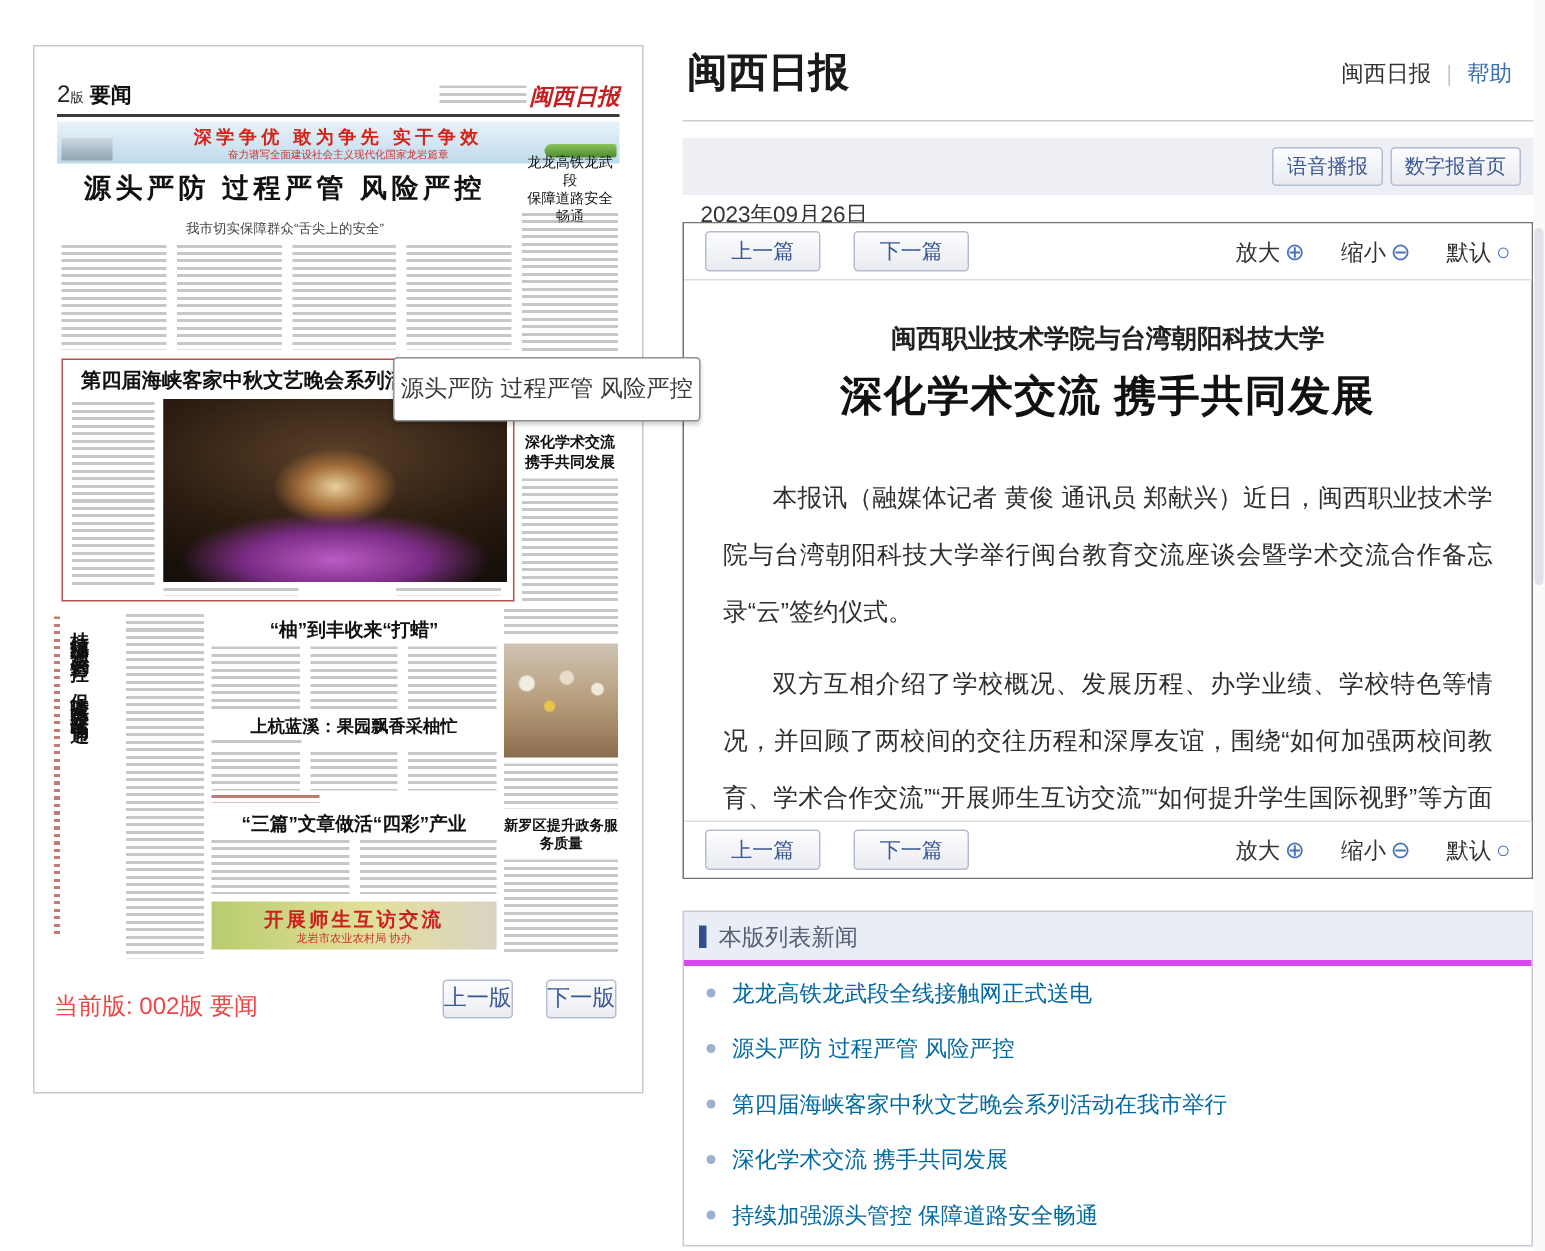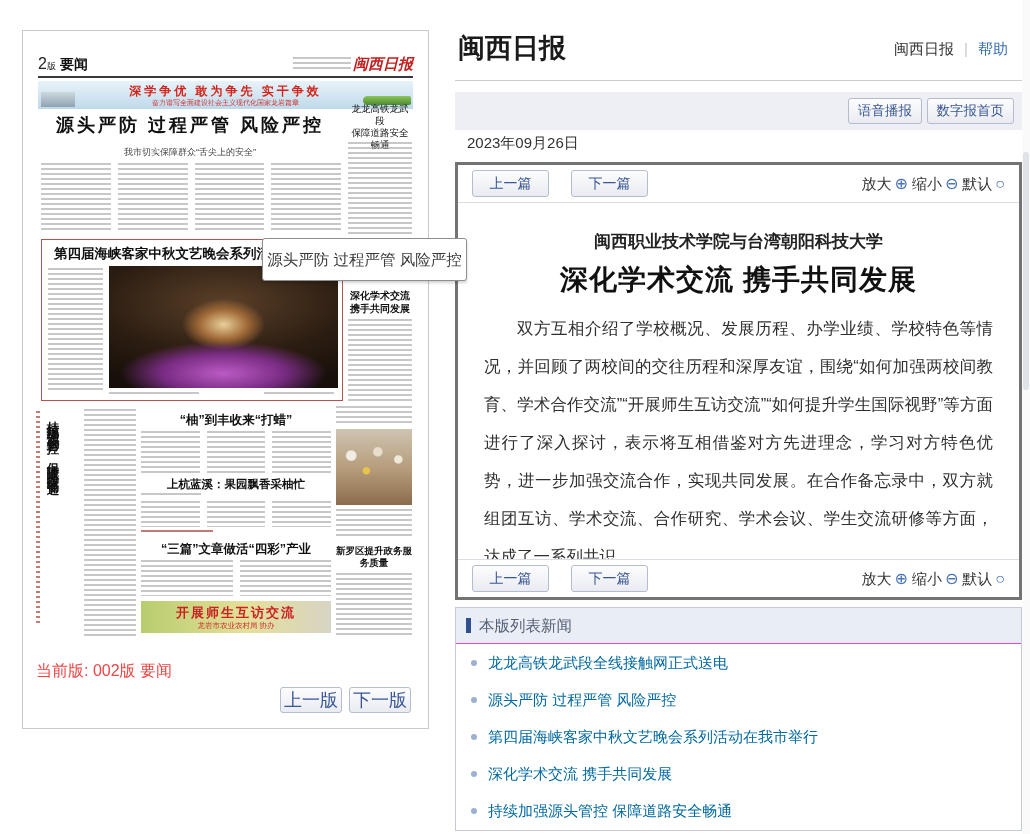--- a/index.html
+++ b/index.html
@@ -95,21 +95,21 @@
       radial-gradient(circle 7px at 40% 55%, #e8c44a 0 45%, rgba(0,0,0,0) 60%),
       linear-gradient(180deg,#cfc4b2 0%,#b49a78 55%,#8a6c4c 100%); }
   .np-rft3b { top:460px; height:30px; }
   .np-rh3 { top:496px; font-weight:bold; font-size:9.5px; line-height:12px; text-align:center; color:#111; }
   .np-rft3c { top:524px; height:64px; }
   .np-abs { position:absolute; }
 
   .np-curlabel { position:absolute; left:13px; top:630px; font-size:16px; color:#ef4444; }
   .btn { display:inline-block; text-align:center; color:#3a5795; background:linear-gradient(180deg,#fdfdfe,#e9ebf1);
          border:1px solid #b4bccf; border-radius:3px; cursor:pointer; }
-  .btn-page { position:absolute; top:656px; width:62px; height:26px; line-height:24px; font-size:18px; }
+  .btn-page { position:absolute; top:622px; width:47px; height:26px; line-height:24px; font-size:15px; }
   .btn-prev-page { right:86px; }
   .btn-next-page { right:17px;margin-left:32px; }
 
   
   .tooltip { position:absolute; left:262px; top:238px; width:205px; height:43px; background:#fff;
              border:1px solid #8f8f8f; border-radius:3px; box-shadow:0 2px 3px rgba(0,0,0,.18);
              line-height:41px; text-align:center; font-size:15.5px; color:#3a3a3a; z-index:50; white-space:nowrap; }
 
   
   .site-title { position:absolute; left:458px; top:30px; font-size:27px; font-weight:bold; color:#1a1a1a; }
@@ -118,44 +118,44 @@
   .nav-site { color:#333; }
   .nav-help { color:#3a6fb0; cursor:pointer; }
   .divider { position:absolute; left:455px; top:80px; width:567px; height:1px; background:#ccc; }
 
   .date-bar { position:absolute; left:455px; top:92px; width:567px; height:38px; background:#edeff4; }
   .date-text { position:absolute; left:12px; top:10px; font-size:15px; color:#333;margin-top:32px; }
   .bar-btn { position:absolute; top:6px; height:26px; line-height:24px; font-size:13.5px; padding:0 9px; }
   .btn-voice { right:100px;text-align:right; }
   .btn-home { right:8px; }
 
-  .article-panel { position:absolute; left:455px; top:162px; width:567px; height:438px;
-                   border:3px solid #737373; background:#fff; }
+  .article-panel { position:absolute; left:455px; top:148px; width:567px; height:438px;
+                   border:1px solid #737373; background:#fff; }
   .toolbar { position:absolute; left:0; right:0; height:38px; background:#fff; }
   .toolbar.top { top:0; border-bottom:1px solid #dadde3; }
   .toolbar.bottom { bottom:0; border-top:1px solid #dadde3; }
   .btn-art { position:absolute; top:5px; width:77px; height:27px; line-height:25px; font-size:14px; }
   .btn-prev-art { left:14px; }
   .btn-next-art { left:113px; }
-  .zoomctl { position:absolute; right:14px; top:0; height:38px; display:flex; align-items:center; gap:4px; }
+  .zoomctl { position:absolute; right:14px; top:0; height:38px; display:flex; align-items:center; gap:24px; }
   .zoomctl .zlabel { font-size:15px; color:#333; }
   .zoomctl .zicon { font-size:16px; color:#4a74b8; margin-left:3px; }
   .zoomitem { cursor:pointer; white-space:nowrap; }
 
   .article-body { position:absolute; left:0; right:0; top:39px; bottom:38px; padding:0 26px; overflow:hidden; }
   .art-sup { margin-top:26px; text-align:center; font-size:17px; font-weight:bold; color:#222; }
   .art-title { margin-top:8px; text-align:center; font-size:28px; font-weight:bold; color:#111; letter-spacing:1px; }
   .art-p { font-size:16.5px; line-height:38px; color:#2f2f2f; text-indent:2em; text-align:justify; }
   .art-p1 { margin-top:30px; }
   .art-p2 { margin-top:10px; }
 
   .list-panel { position:absolute; left:455px; top:607px; width:567px; height:224px;
                 border:1px solid #c6cad2; background:#fff; }
   .lp-head { position:absolute; left:0; right:0; top:0; height:36px; background:#e9edf5;
-             border-bottom:1px solid #d946ef; line-height:36px; }
+             border-bottom:4px solid #d946ef; line-height:36px; }
   .lp-bar { display:inline-block; width:5px; height:15px; background:#2f4f8f; margin:0 8px 0 10px; vertical-align:-2px; }
   .lp-title { font-size:15.5px; color:#555f75; }
   .lp-list { list-style:none; position:absolute; top:36px; left:0; right:0; }
   .lp-item { height:37px; line-height:37px; padding-left:15px; font-size:15px; color:#0369a1; cursor:pointer; white-space:nowrap; }
   .dot { display:inline-block; width:6px; height:6px; border-radius:50%; background:#9cb0d0; margin-right:11px; vertical-align:2px; }
 
   .pg-sb { position:absolute; right:0; top:0; width:8px; height:834px; background:#fafafa; }
   .pg-sb-thumb { position:absolute; left:1px; width:6px; top:152px; height:238px; background:#dfe2e6; border-radius:3px; }
 </style>
 </head>
@@ -272,20 +272,21 @@
       <span class="zoomctl">
         <span class="zoomitem"><span class="zlabel">放大</span><span class="zicon">⊕</span></span>
         <span class="zoomitem"><span class="zlabel">缩小</span><span class="zicon">⊖</span></span>
         <span class="zoomitem"><span class="zlabel">默认</span><span class="zicon">○</span></span>
       </span>
     </div>
 
     <div class="article-body">
       <div class="art-sup">闽西职业技术学院与台湾朝阳科技大学</div>
       <div class="art-title">深化学术交流 携手共同发展</div>
+      <p class="art-p art-p1">本报讯（融媒体记者 黄俊 通讯员 郑献兴）近日，闽西职业技术学院与台湾朝阳科技大学举行闽台教育交流座谈会暨学术交流合作备忘录“云”签约仪式。</p>
       <p class="art-p art-p2">双方互相介绍了学校概况、发展历程、办学业绩、学校特色等情况，并回顾了两校间的交往历程和深厚友谊，围绕“如何加强两校间教育、学术合作交流”“开展师生互访交流”“如何提升学生国际视野”等方面进行了深入探讨，表示将互相借鉴对方先进理念，学习对方特色优势，进一步加强交流合作，实现共同发展。在合作备忘录中，双方就组团互访、学术交流、合作研究、学术会议、学生交流研修等方面，达成了一系列共识。</p>
     </div>
 
     <div class="toolbar bottom">
       <span class="btn btn-art btn-prev-art">上一篇</span>
       <span class="btn btn-art btn-next-art">下一篇</span>
       <span class="zoomctl">
         <span class="zoomitem"><span class="zlabel">放大</span><span class="zicon">⊕</span></span>
         <span class="zoomitem"><span class="zlabel">缩小</span><span class="zicon">⊖</span></span>
         <span class="zoomitem"><span class="zlabel">默认</span><span class="zicon">○</span></span>

